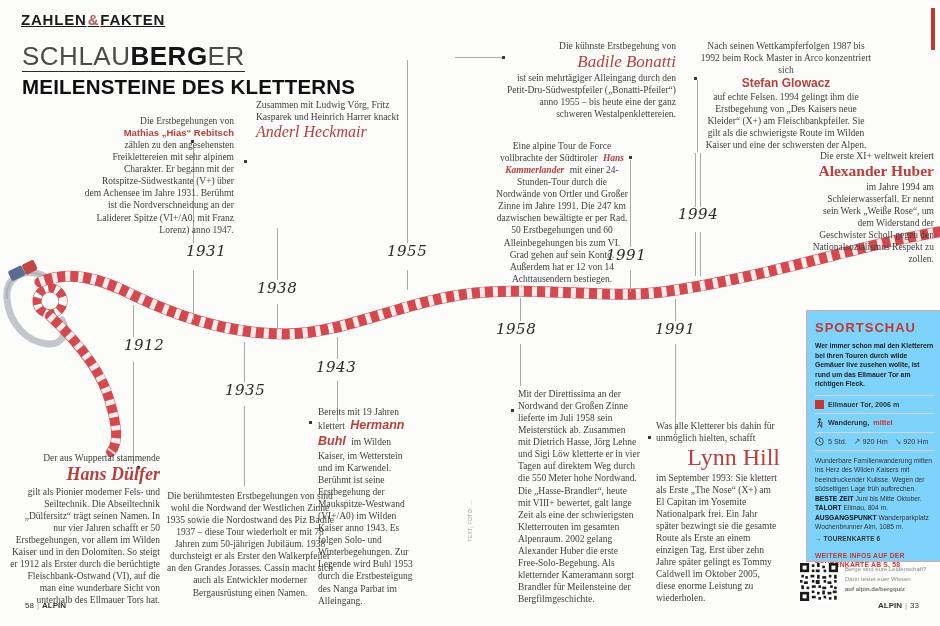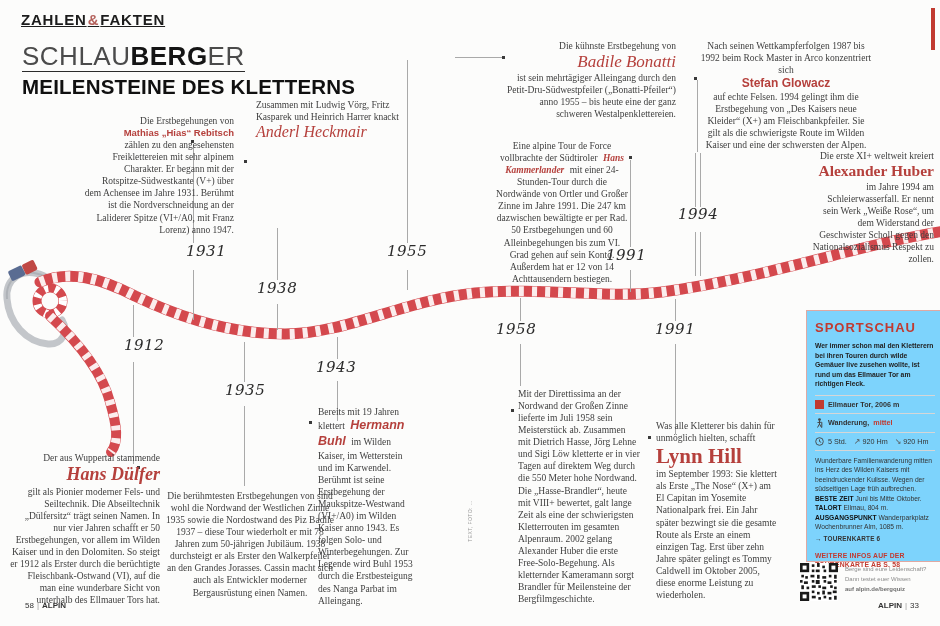--- a/index.html
+++ b/index.html
@@ -70,21 +70,21 @@
   .p-duelfer{left:10px;top:452px;width:150px;text-align:right;}
   .n-duelfer{font-weight:700;font-style:italic;font-size:18px;line-height:1.2;}
   .p-cassin{left:166px;top:490px;width:168px;text-align:center;}
   .n-cassin{font-weight:700;font-size:13px;line-height:1.25;}
   .p-buhl{left:318px;top:406px;width:100px;}
   .n-buhl{font-family:"Liberation Sans",sans-serif;font-weight:800;font-style:italic;font-size:12.5px;color:#c13a30;}
   .p-brandler{left:518px;top:388px;width:122px;}
   .n-brandler{font-family:"Liberation Sans",sans-serif;font-weight:800;font-size:11px;
               letter-spacing:1.6px;color:#b5302c;line-height:1.4;}
   .p-hill{left:656px;top:420px;width:124px;}
-  .n-hill{font-weight:700;font-size:21px;line-height:1.15;}
+  .n-hill{font-weight:400;font-size:24px;line-height:1.15;text-align:right;}
 
   
   .sbox{position:absolute;left:806px;top:310px;width:138px;height:252px;box-sizing:border-box;
         border:1px solid #dfa9a3;background:#7dd3fc;padding:9px 8px 7px;z-index:3;
         font-family:"Liberation Sans",sans-serif;}
   .sbox h2{margin:0 0 6px;font-size:13px;font-weight:800;letter-spacing:1px;color:#c13a30;}
   .sbox .intro{font-size:6.8px;font-weight:700;line-height:1.4;color:#222;margin-bottom:6px;}
   .srow{display:flex;align-items:center;gap:4px;border-top:1px solid #d6d6d6;padding:4px 0;
         font-size:7.2px;color:#333;}
   .srow.last{border-bottom:1px solid #d6d6d6;}

